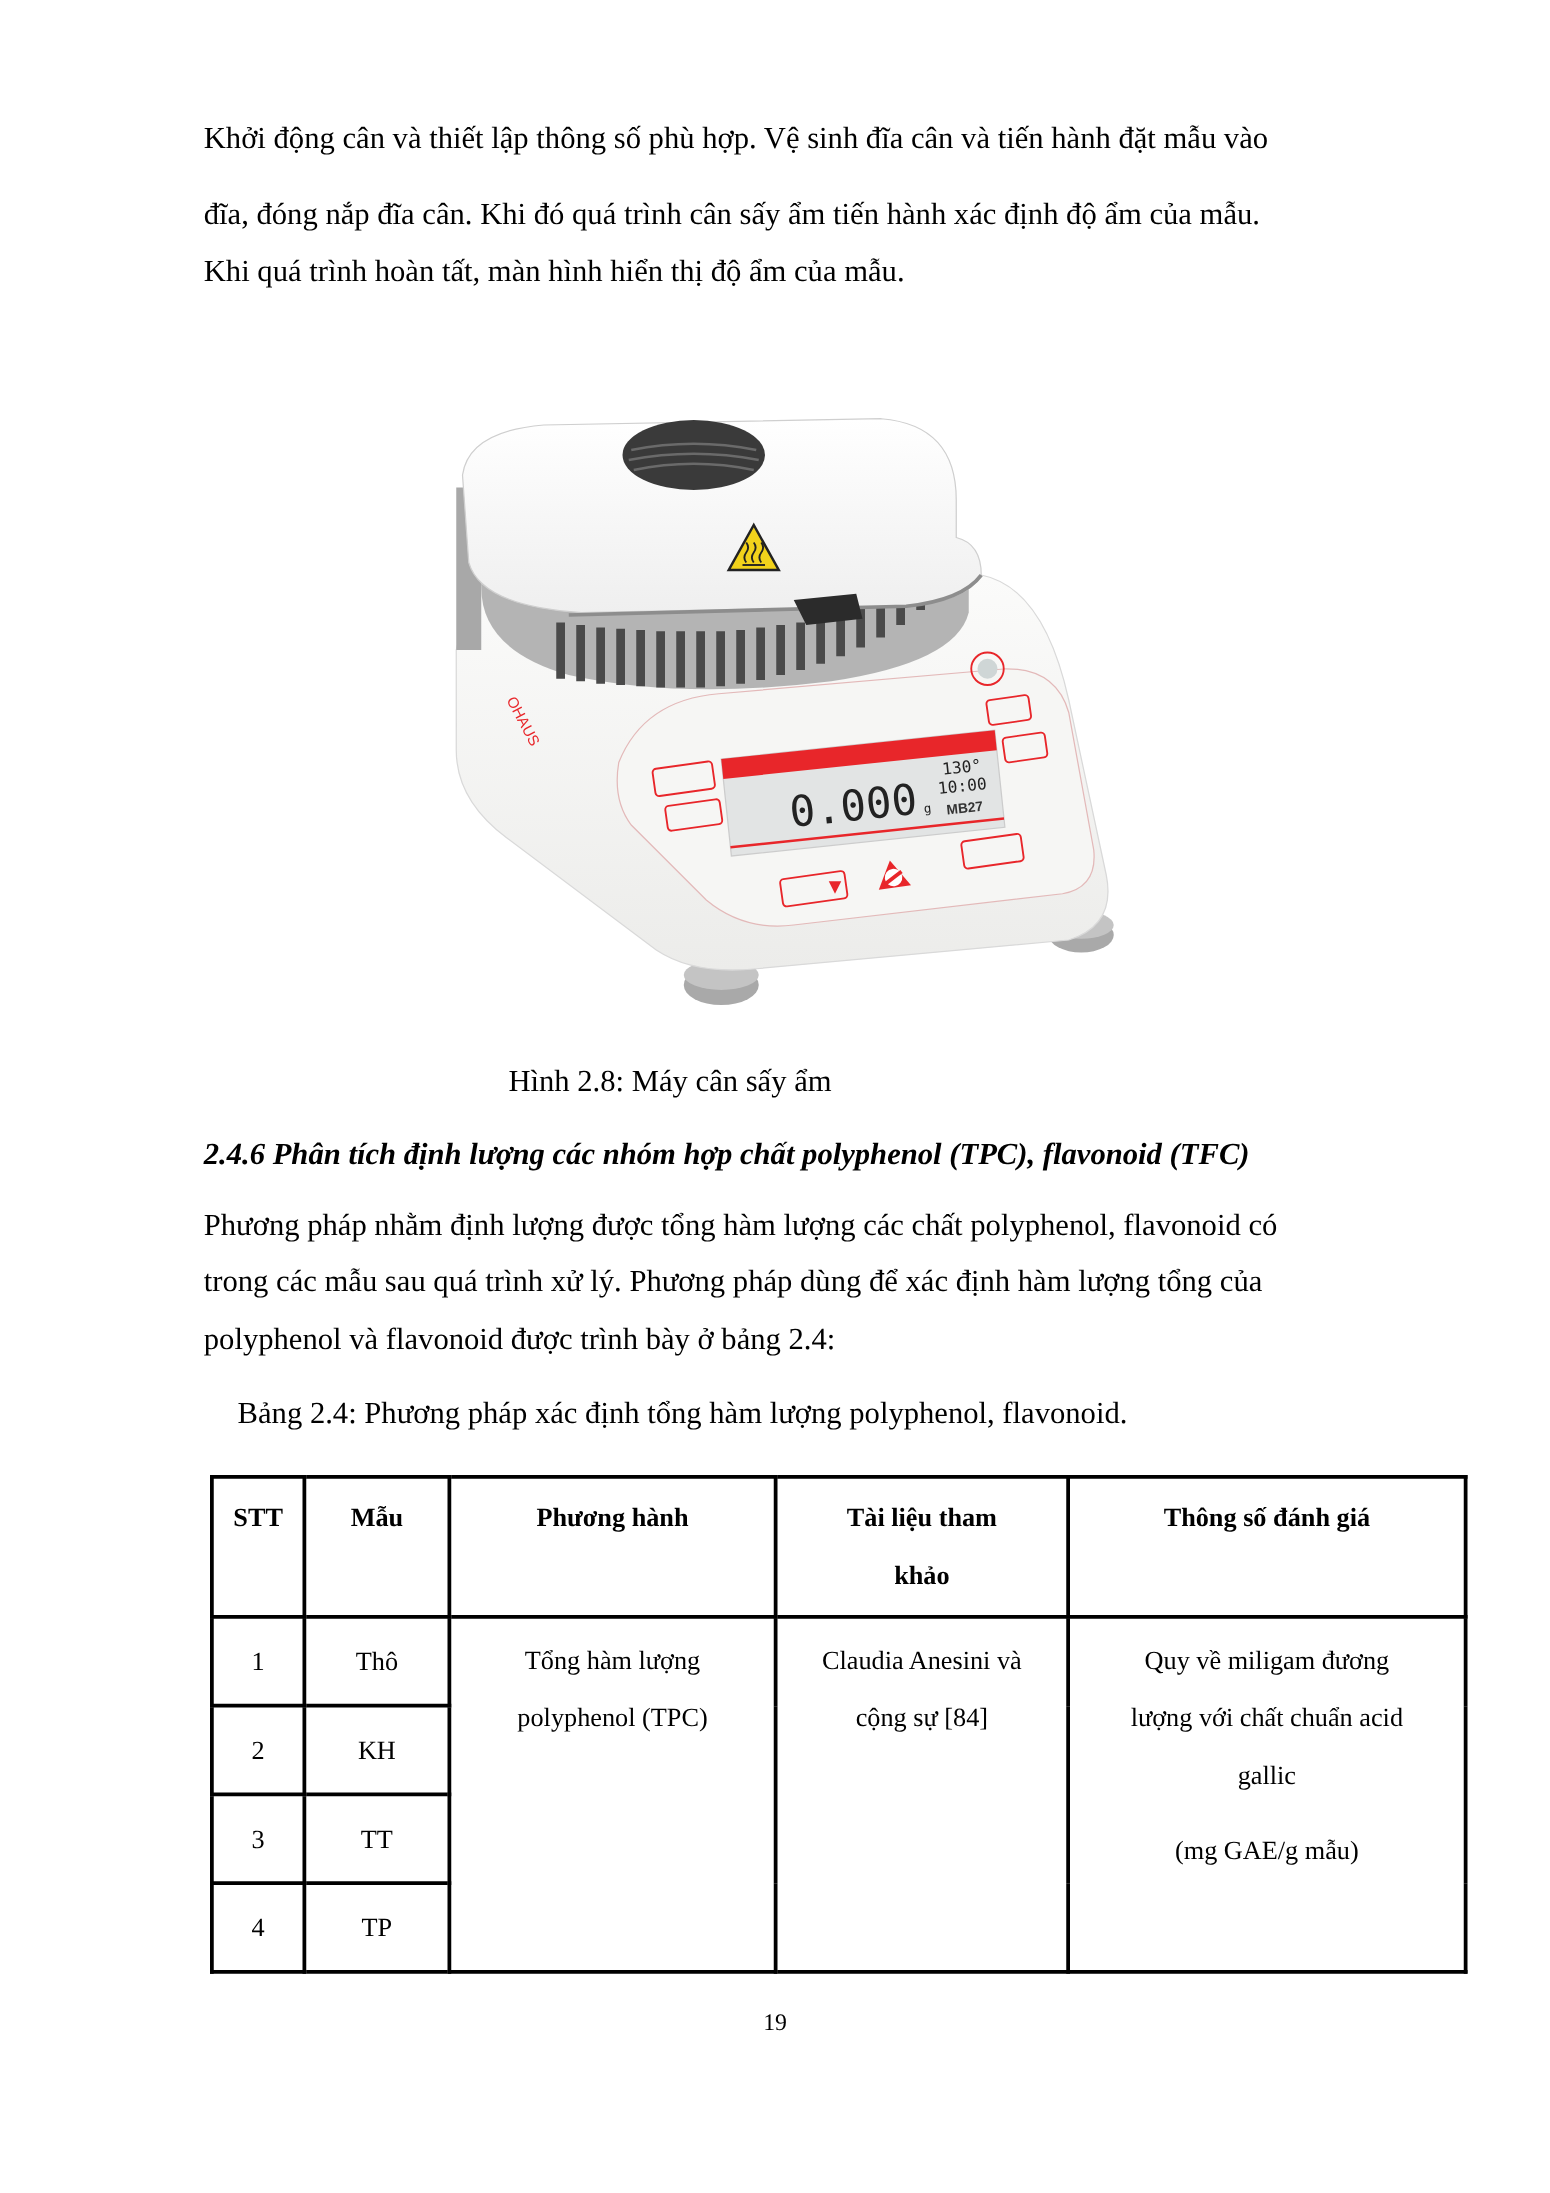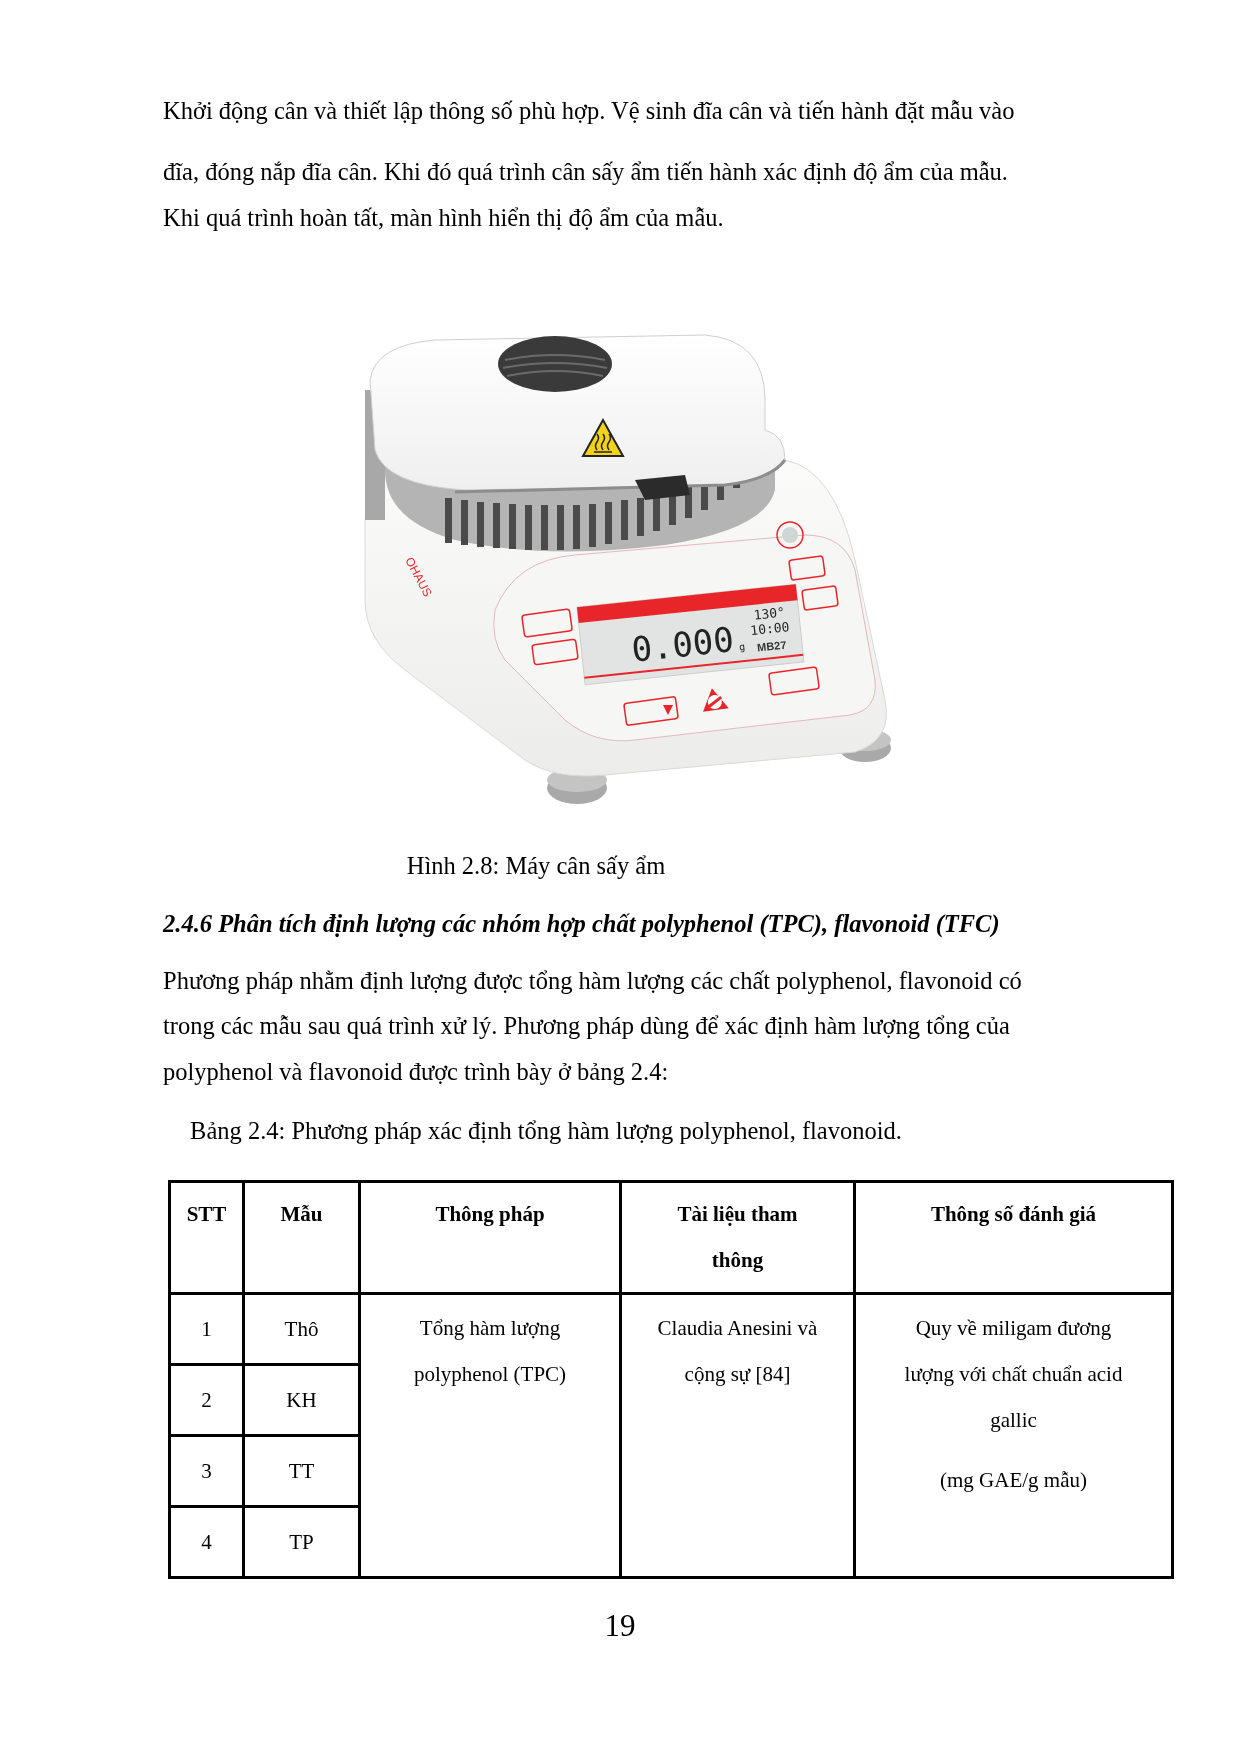--- a/index.html
+++ b/index.html
@@ -7,21 +7,21 @@
          font-family: "Liberation Serif", "DejaVu Serif", serif; color: #000; }
   .line { position: absolute; left: 163px; font-size: 24.5px; white-space: nowrap; line-height: 30px; }
   .center { position: absolute; left: 0; width: 1072px; text-align: center; font-size: 24.5px; line-height: 30px; white-space: nowrap; }
   .heading { position: absolute; left: 163px; font-size: 24.5px; font-weight: bold; font-style: italic; white-space: nowrap; line-height: 30px; }
   #figure { position: absolute; left: 345px; top: 320px; width: 555px; height: 525px; }
   table.t { position: absolute; left: 168px; top: 1180px; border-collapse: collapse; font-size: 21px; }
   table.t td, table.t th { border: 3px solid #000; padding: 0; text-align: center; vertical-align: top; }
   table.t th { font-weight: bold; height: 112px; line-height: 46px; padding-top: 8px; box-sizing: border-box; }
   table.t td.num, table.t td.smp { height: 68px; vertical-align: middle; }
   table.t td.merged { line-height: 46px; padding-top: 10px; }
-  .pagenum { position: absolute; left: 0; width: 1240px; text-align: center; top: 1608px; font-size: 31px; }
+  .pagenum { position: absolute; left: 0; width: 1240px; text-align: center; top: 1608px; font-size: 19px; }
 </style>
 </head>
 <body>
 
 <div class="line" style="top:96px">Khởi động cân và thiết lập thông số phù hợp. Vệ sinh đĩa cân và tiến hành đặt mẫu vào</div>
 <div class="line" style="top:157px">đĩa, đóng nắp đĩa cân. Khi đó quá trình cân sấy ẩm tiến hành xác định độ ẩm của mẫu.</div>
 <div class="line" style="top:203px">Khi quá trình hoàn tất, màn hình hiển thị độ ẩm của mẫu.</div>
 
 <div id="figure">
   <svg width="555" height="525" viewBox="0 0 555 525" xmlns="http://www.w3.org/2000/svg">
@@ -141,24 +141,24 @@
     <col style="width:74px">
       <col style="width:116px">
       <col style="width:261px">
       <col style="width:234px">
       <col style="width:318px">
   </colgroup>
   <tbody>
       <tr>
     <th>STT</th>
     <th>Mẫu</th>
-    <th>Thông pháp</th>
+    <th>Phương hành</th>
     <th>
       <div>Tài liệu tham</div>
-      <div>thông</div>
+      <div>khảo</div>
     </th>
     <th>Thông số đánh giá</th>
   </tr>
   <tr>
     <td class="num">1</td>
     <td class="smp">Thô</td>
     <td class="merged" rowspan="4">
       <div>Tổng hàm lượng</div>
       <div>polyphenol (TPC)</div>
     </td>

